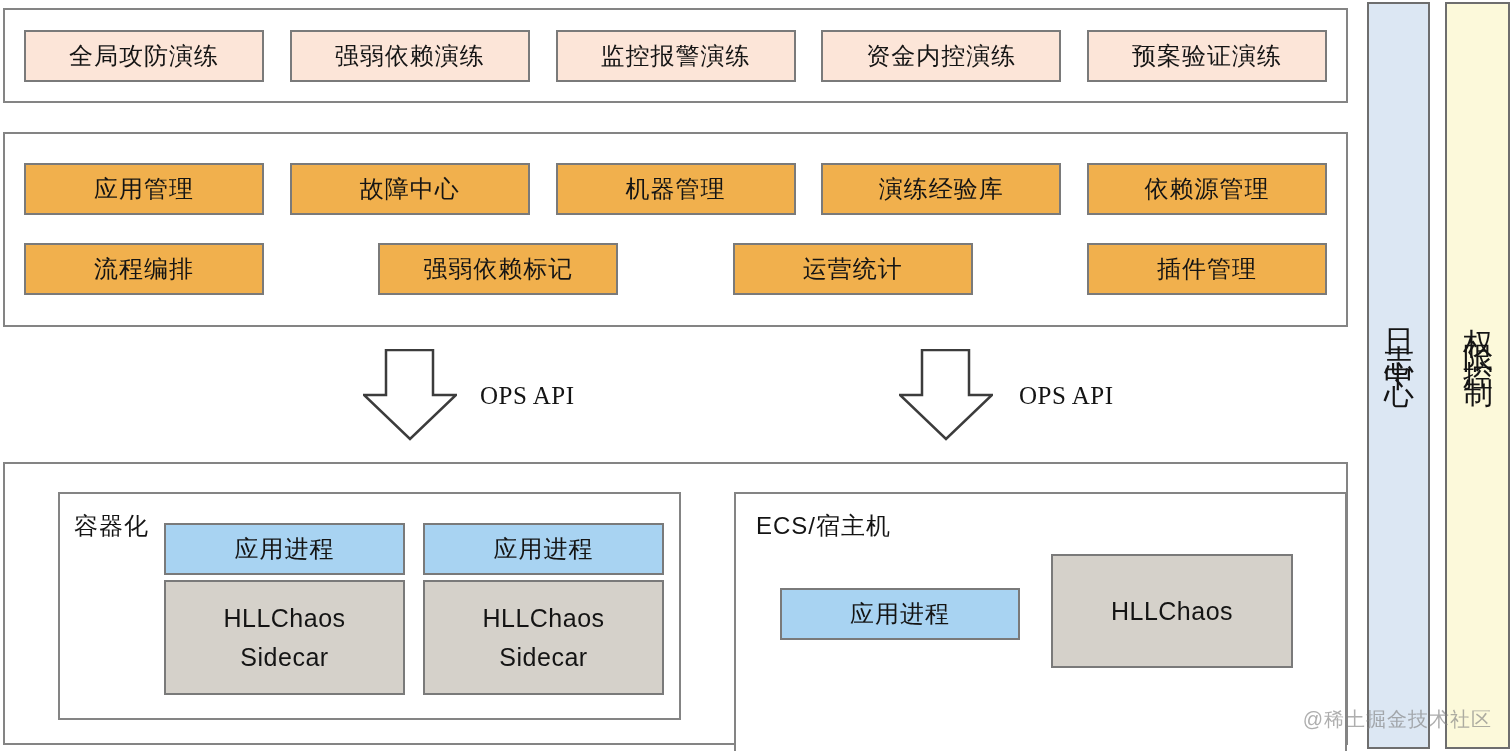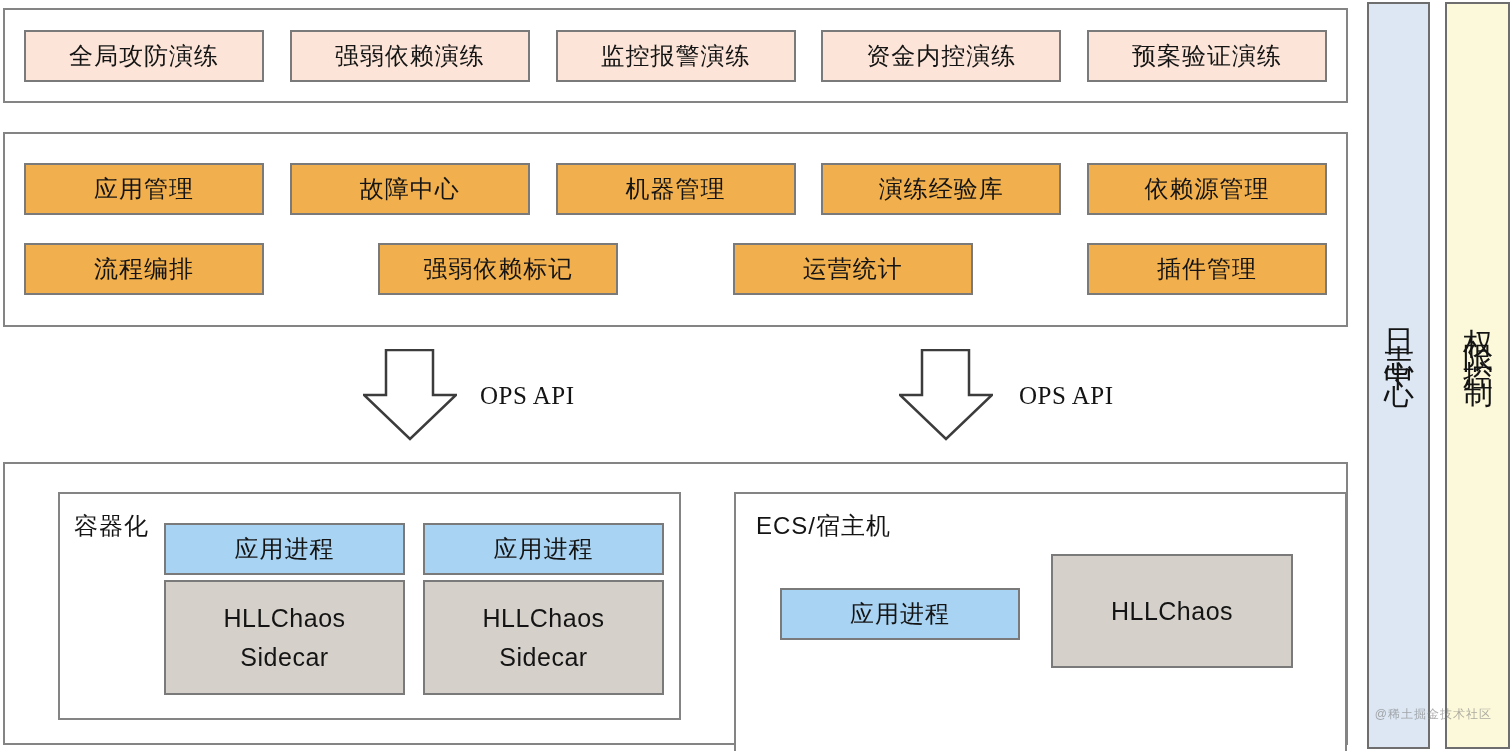--- a/index.html
+++ b/index.html
@@ -45,21 +45,21 @@
   .stack2-agent{left:363px;top:86px;width:241px;height:115px;}
   .ecs-process{left:44px;top:94px;width:240px;height:52px;}
   .ecs-agent{left:315px;top:60px;width:242px;height:114px;}
 
   .vbar{position:absolute;top:2px;height:747px;border:2px solid #6e6e6e;display:flex;justify-content:center;}
   .bar-log{left:1367px;width:63px;background:var(--bar_blue);}
   .bar-perm{left:1445px;width:65px;background:var(--bar_yellow);}
   .vbar span{writing-mode:vertical-rl;text-orientation:upright;font-size:30px;letter-spacing:16px;
              padding-top:301px;white-space:nowrap;}
 
-  .watermark{position:absolute;top:706px;right:20px;font-size:12px;letter-spacing:1px;
+  .watermark{position:absolute;top:706px;right:20px;font-size:20px;letter-spacing:1px;
              color:rgba(130,130,130,0.65);z-index:5;}
 </style>
 </head>
 <body>
 
 <div class="canvas">
 
   <section class="panel layer-top">
     <div class="box peach">全局攻防演练</div>
     <div class="box peach">强弱依赖演练</div>

